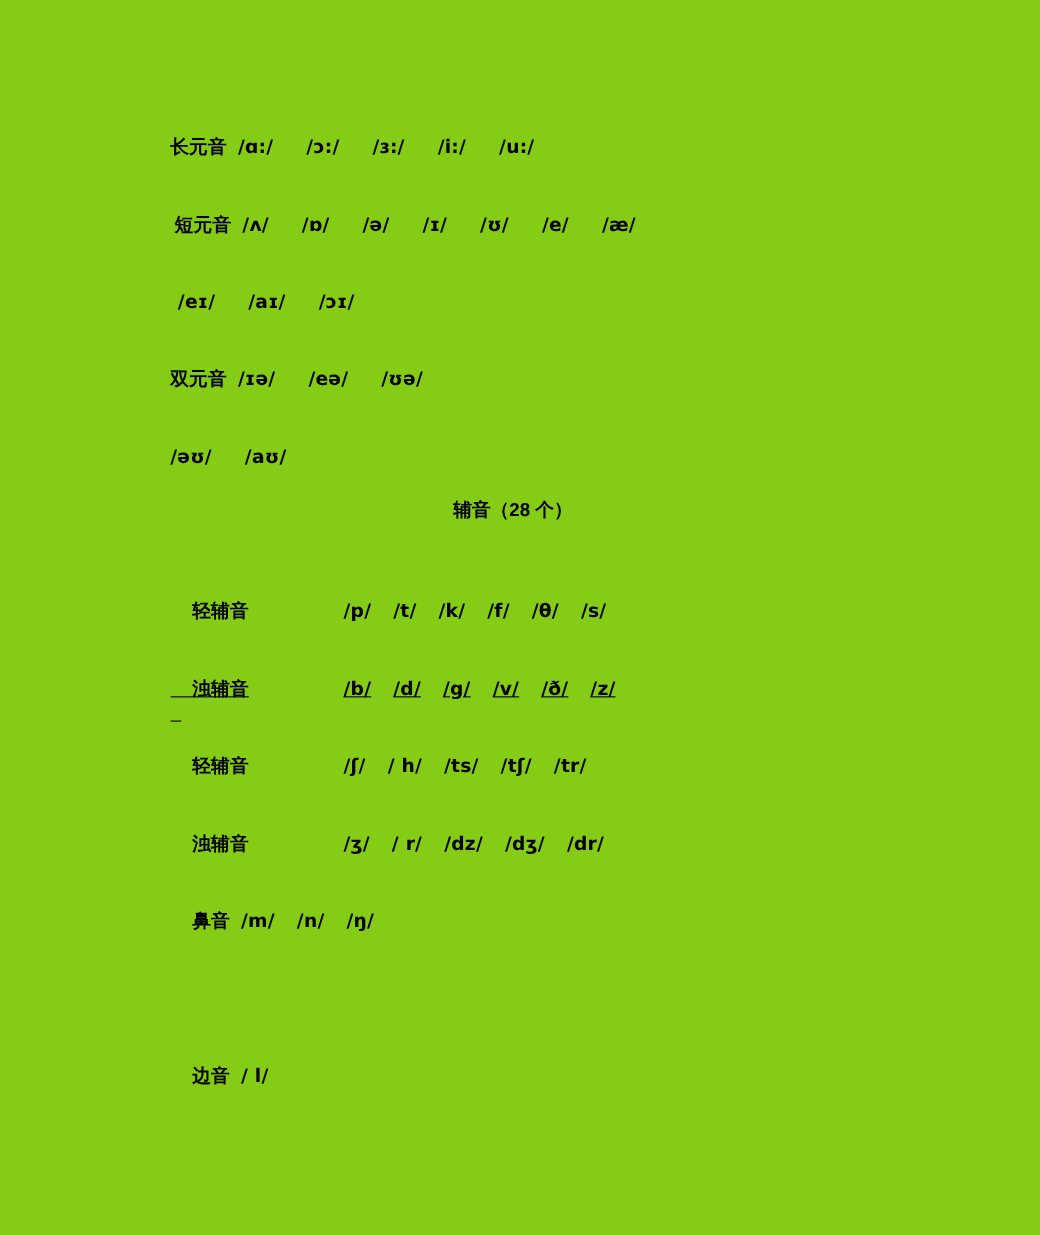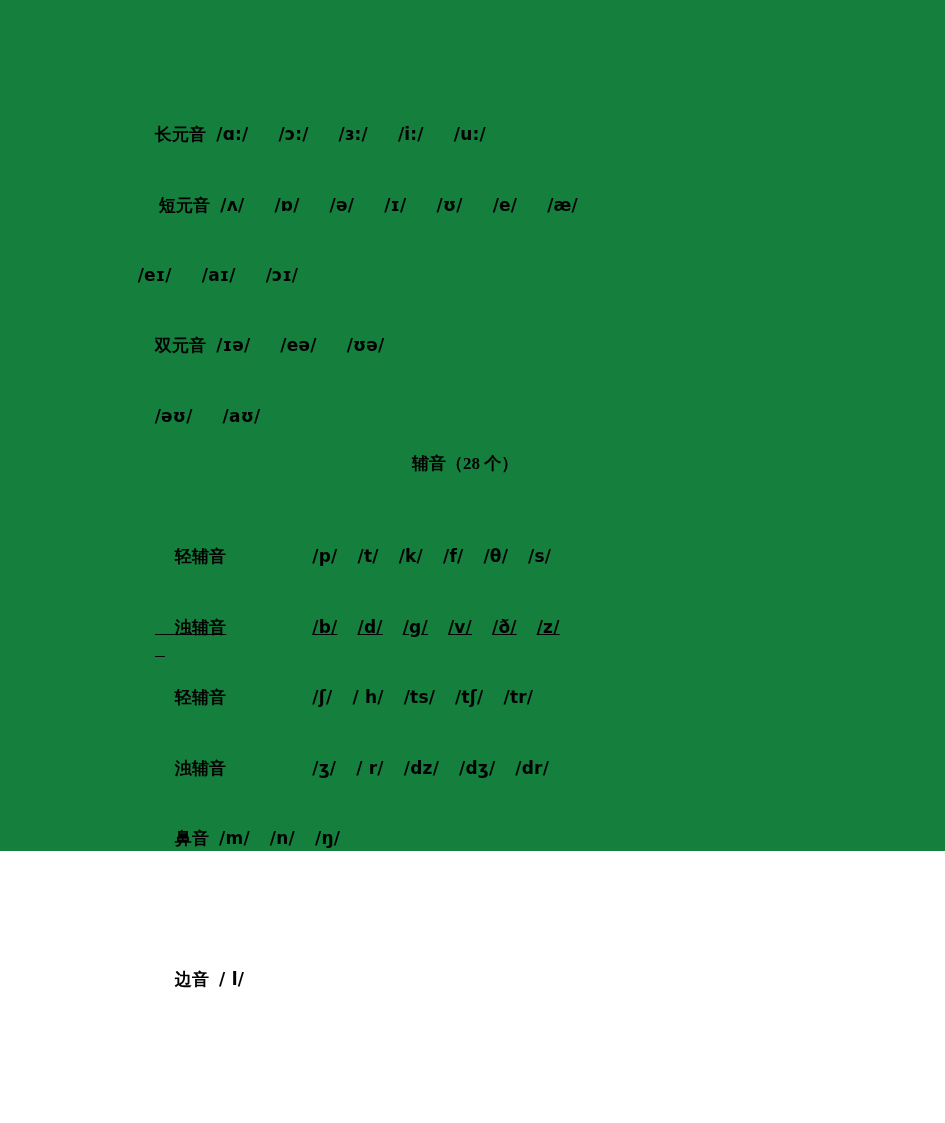--- a/index.html
+++ b/index.html
@@ -12,22 +12,22 @@
     width: 945px;
     height: 1123px;
     position: relative;
     font-family: "Liberation Sans", "DejaVu Sans", sans-serif;
     color: #000000;
     overflow: hidden;
   }
   .page {
     position: relative;
     width: 945px;
-    height: 851px;
-    background: #15803d;
+    height: 1123px;
+    background: #84cc16;
   }
   
   .line {
     position: absolute;
     white-space: pre;
     font-weight: bold;
     font-size: 17px;
     line-height: 22px;
     color: #000000;
     letter-spacing: 0.2px;
@@ -47,27 +47,27 @@
   .gap-md { display: inline-block; width: 20px; }
   .gap-lg { display: inline-block; width: 30px; }
   .gap-xl { display: inline-block; width: 86px; }
 
   .section-heading {
     position: absolute;
     font-weight: bold;
     font-size: 17px;
     color: #000000;
     white-space: pre;
-    font-family: Liberation Serif, serif;
+    font-family: Liberation Sans, sans-serif;
   }
 
   
   #row-long      { left: 135px; top: 101px; }
   #row-short     { left: 139px; top: 172px; }
-  #row-diph1     { left: 118px; top: 242px; }
+  #row-diph1     { left: 142px; top: 242px; }
   #row-diph2     { left: 135px; top: 312px; }
   #row-diph3     { left: 135px; top: 383px; }
   #heading-cons  { left: 412px; top: 452px; }
   #row-c1        { left: 155px; top: 523px; text-align: center; }
   #row-c2        { left: 155px; top: 594px; text-decoration: underline; }
   #row-c3        { left: 155px; top: 664px; }
   #row-c4        { left: 155px; top: 735px; }
   #row-c5        { left: 155px; top: 805px; }
   #row-c6        { left: 155px; top: 875px; }
   #row-c7        { left: 155px; top: 946px; }

